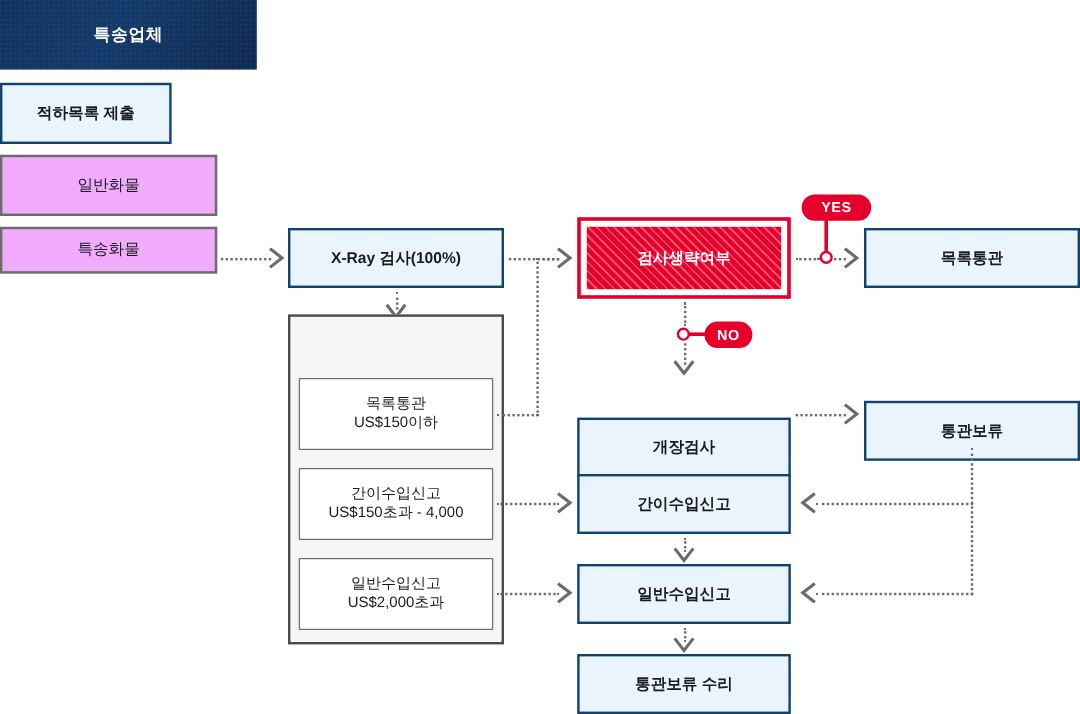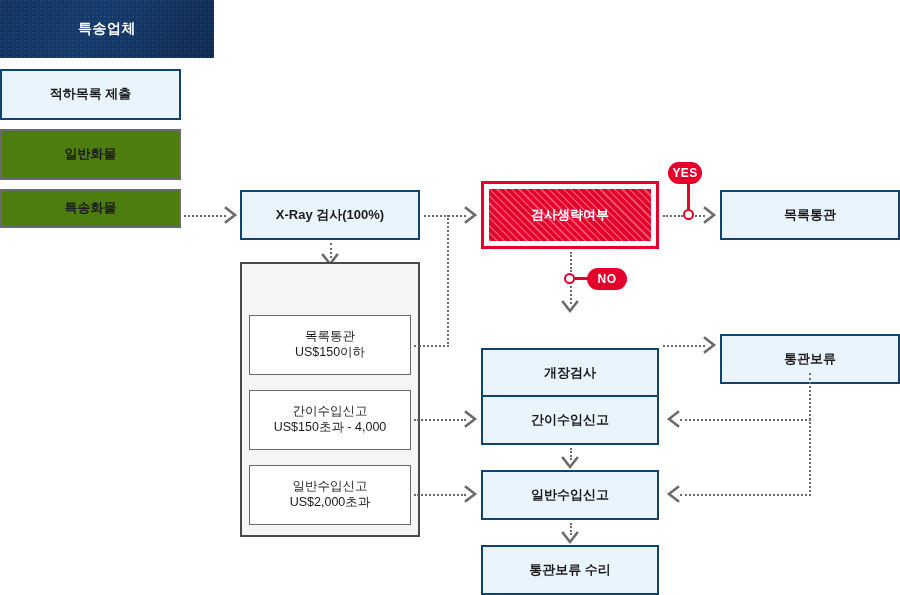--- a/index.html
+++ b/index.html
@@ -27,24 +27,24 @@
 
   
   .blue {
     background: #eaf4fd;
     border: 2px solid #11436f;
     color: #1b1b1b;
     font-size: 13px; font-weight: bold;
   }
   
   .plain {
-    background: #4d7c0f;
+    background: #f0abfc;
     border: 2px solid #6b6b6b;
     color: #1b1b1b;
-    font-size: 13px; font-weight: bold;
+    font-size: 13px; font-weight: normal;
   }
   
   .inner {
     background: #ffffff;
     border: 1px solid #6b6b6b;
     color: #1b1b1b;
     font-size: 12.5px; font-weight: normal;
   }
   .inner .l2 { display:block; }
 
@@ -104,21 +104,21 @@
 </style>
 </head>
 <body>
 
 <div id="stage">
 
   <div class="node hdr" style="left:0px; top:0px; width:214px; height:58px;">
     <span>특송업체</span>
   </div>
 
-  <div class="node blue" style="left:0px; top:69px; width:181px; height:51px;">
+  <div class="node blue" style="left:0px; top:69px; width:143px; height:51px;">
     <span>적하목록 제출</span>
   </div>
 
   <div class="node plain" style="left:0px; top:129px; width:181px; height:51px;">
     <span>일반화물</span>
   </div>
 
   <div class="node plain" style="left:0px; top:189px; width:181px; height:39px;">
     <span>특송화물</span>
   </div>
@@ -172,21 +172,21 @@
   <svg class="arrow" width="14" height="18" viewBox="0 0 14 18" style="left:464px; top:485px;">
     <polyline points="2,2 11,9 2,16" fill="none" stroke="#6b6b6b" stroke-width="2.6" stroke-linecap="square" stroke-linejoin="miter"></polyline>
   </svg>
 
   <div class="redbox" style="left:481px; top:181px; width:178px; height:68px;">
     <div class="fill">
       <span>검사생략여부</span>
     </div>
   </div>
 
-  <div class="pill" style="left:668px; top:162px; width:34px; height:22px;">
+  <div class="pill" style="left:668px; top:162px; width:58px; height:22px;">
     <span>YES</span>
   </div>
   <div class="rline" style="left:687px; top:183px; width:2.5px; height:28px;"></div>
   <div class="rnode" style="left:683px; top:209px;"></div>
   <div class="dh" style="left:663px; top:215px; width:20px;"></div>
   <div class="dh" style="left:695px; top:215px; width:10px;"></div>
   <svg class="arrow" width="14" height="18" viewBox="0 0 14 18" style="left:703px; top:206px;">
     <polyline points="2,2 11,9 2,16" fill="none" stroke="#6b6b6b" stroke-width="2.6" stroke-linecap="square" stroke-linejoin="miter"></polyline>
   </svg>
 

